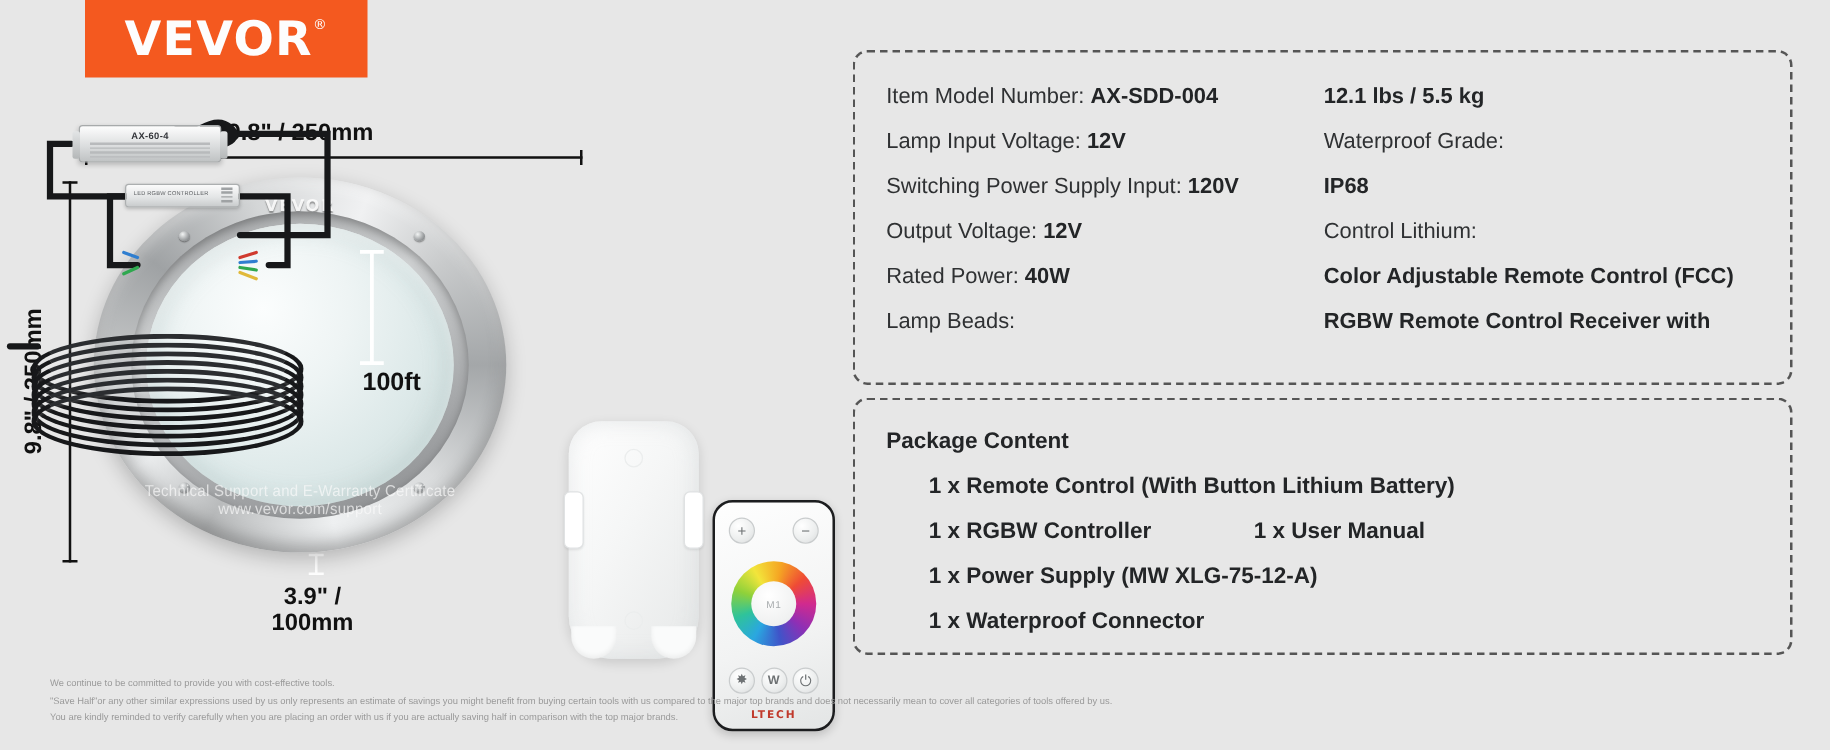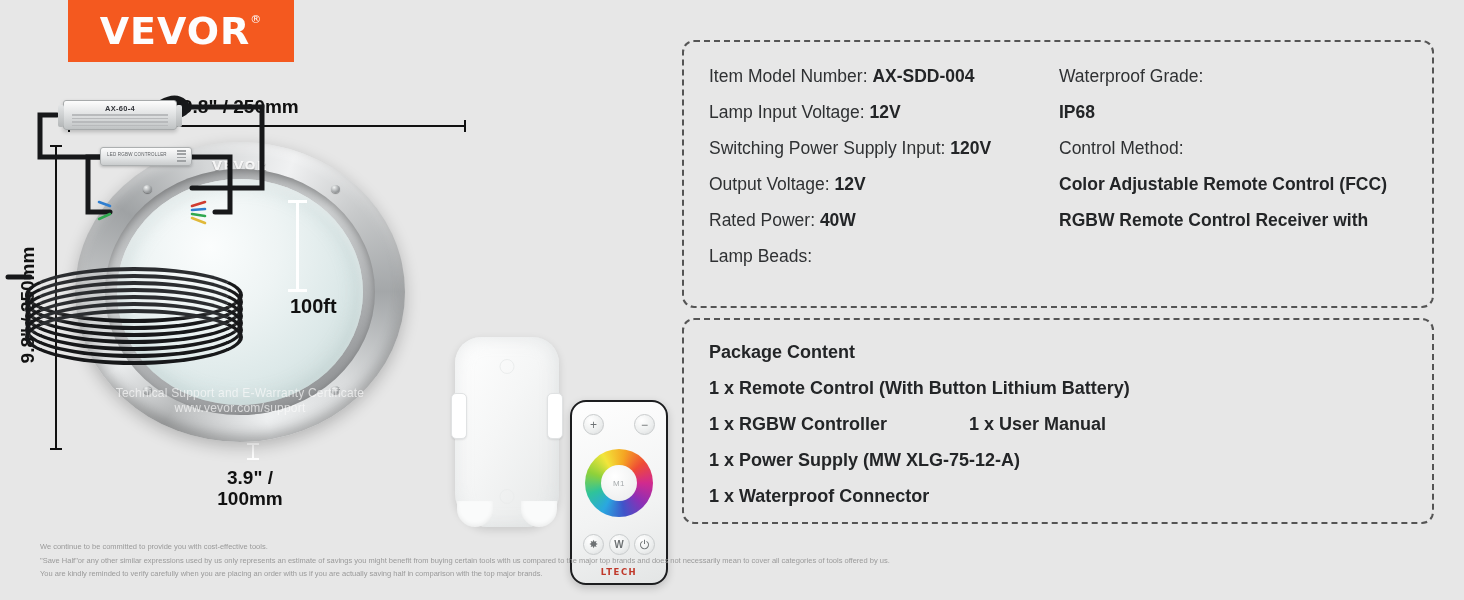--- a/index.html
+++ b/index.html
@@ -217,21 +217,21 @@
 
   .spec-col { position: absolute; }
   #spec-col-left { left: 25px; top: 16px; width: 345px; }
   #spec-col-right { left: 375px; top: 16px; width: 360px; }
   .spec-line { font-size: 17.5px; line-height: 36px; color: #2f3133; white-space: nowrap; }
   .spec-line b { font-weight: bold; color: #232527; }
   .spec-line.v { font-weight: bold; color: #232527; }
 
   #package-list { position: absolute; left: 25px; top: 14px; right: 18px; }
   .pkg-title { font-size: 18px; font-weight: bold; color: #232527; line-height: 36px; }
-  .pkg-row { font-size: 18px; font-weight: bold; color: #232527; line-height: 36px; white-space: nowrap; }
+  .pkg-row { font-size: 18px; font-weight: bold; color: #232527; line-height: 36px; white-space: nowrap; margin-left: 34px; }
   .pkg-row .second { display: inline-block; margin-left: 82px; }
 
   
   #disclaimer { position: absolute; left: 40px; top: 540px; width: 1100px; }
   #disclaimer p { font-size: 7.5px; line-height: 13.5px; color: #9a9a9a; white-space: nowrap; }
 </style>
 </head>
 <body>
 
 <div id="logo">
@@ -349,23 +349,24 @@
 <div class="panel" id="spec-panel">
   <div class="spec-col" id="spec-col-left">
       <div class="spec-line"><span>Item Model Number: </span><b>AX-SDD-004</b></div>
       <div class="spec-line"><span>Lamp Input Voltage: </span><b>12V</b></div>
       <div class="spec-line"><span>Switching Power Supply Input: </span><b>120V</b></div>
       <div class="spec-line"><span>Output Voltage: </span><b>12V</b></div>
       <div class="spec-line"><span>Rated Power: </span><b>40W</b></div>
       <div class="spec-line"><span>Lamp Beads:</span></div>
     </div>
   <div class="spec-col" id="spec-col-right">
+      <div class="spec-line v"><b>12.1 lbs / 5.5 kg</b></div>
       <div class="spec-line"><span>Waterproof Grade:</span></div>
       <div class="spec-line v"><b>IP68</b></div>
-      <div class="spec-line"><span>Control Method:</span></div>
+      <div class="spec-line"><span>Control Lithium:</span></div>
       <div class="spec-line v"><b>Color Adjustable Remote Control (FCC)</b></div>
       <div class="spec-line v"><b>RGBW Remote Control Receiver with</b></div>
     </div>
 </div>
 
 <div class="panel" id="package-panel">
   <div id="package-list">
     <div class="pkg-title">Package Content</div>
   <div class="pkg-row"><span>1 x Remote Control (With Button Lithium Battery)</span></div>
       <div class="pkg-row"><span>1 x RGBW Controller</span><span class="second">1 x User Manual</span></div>

